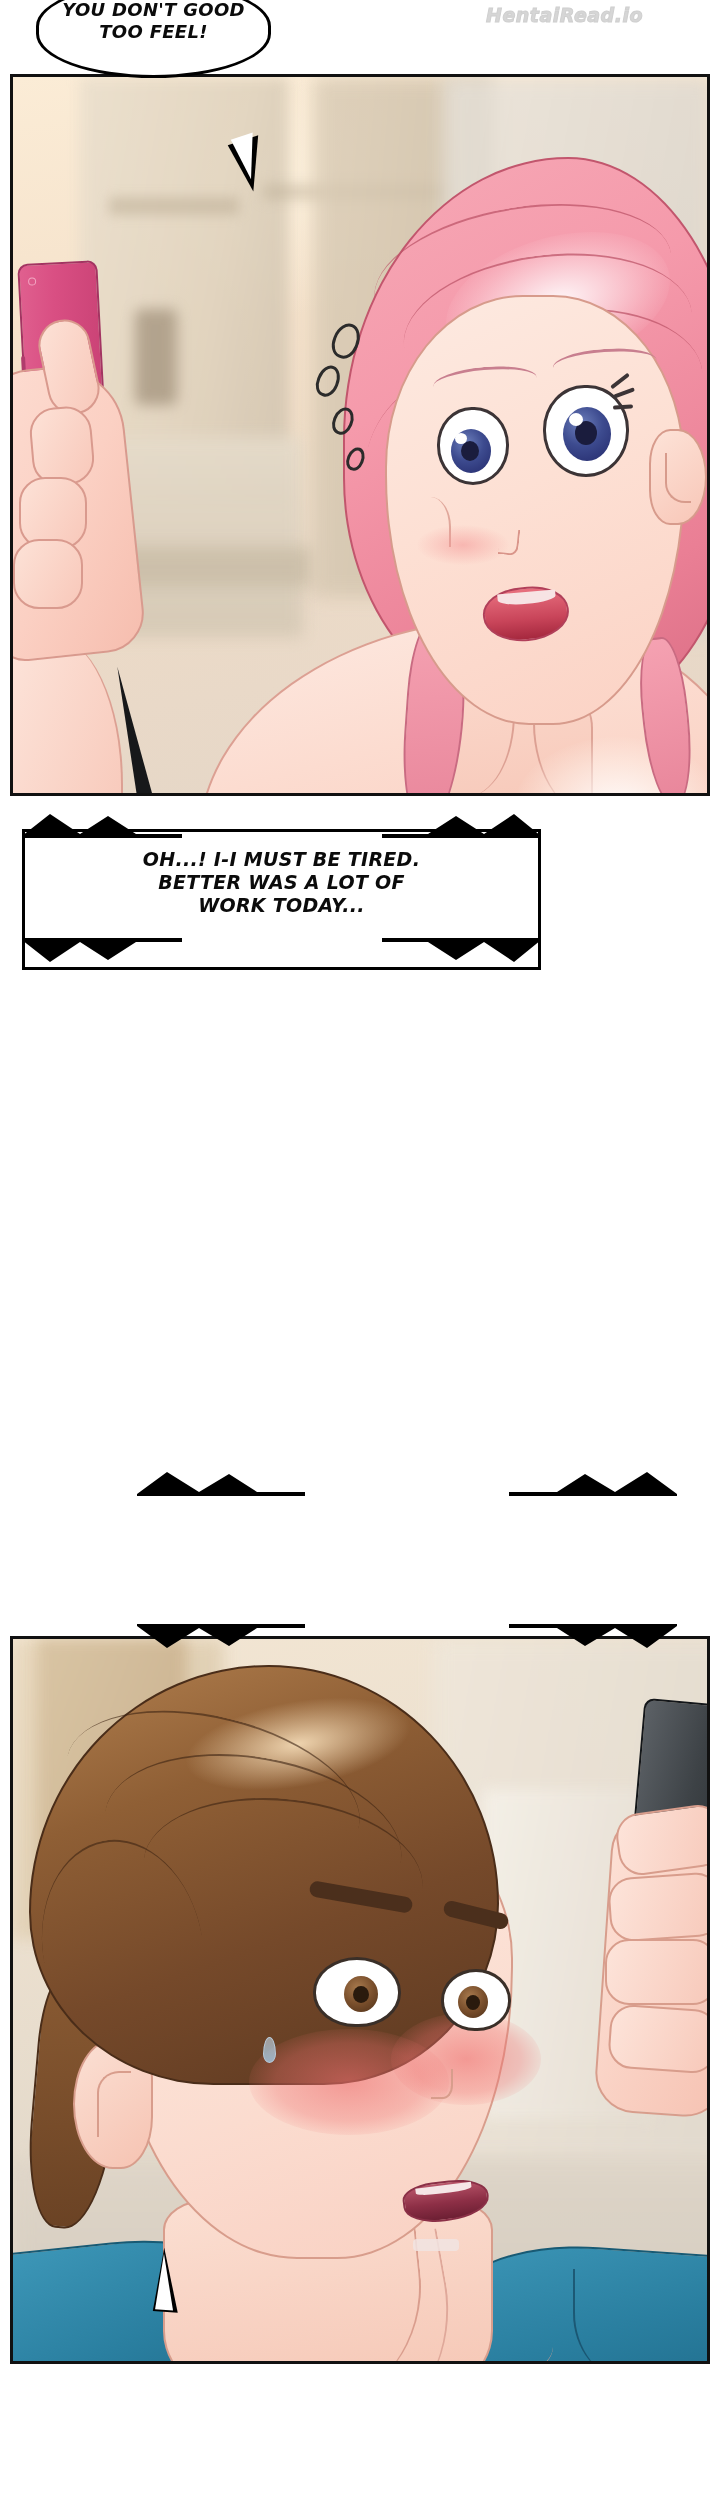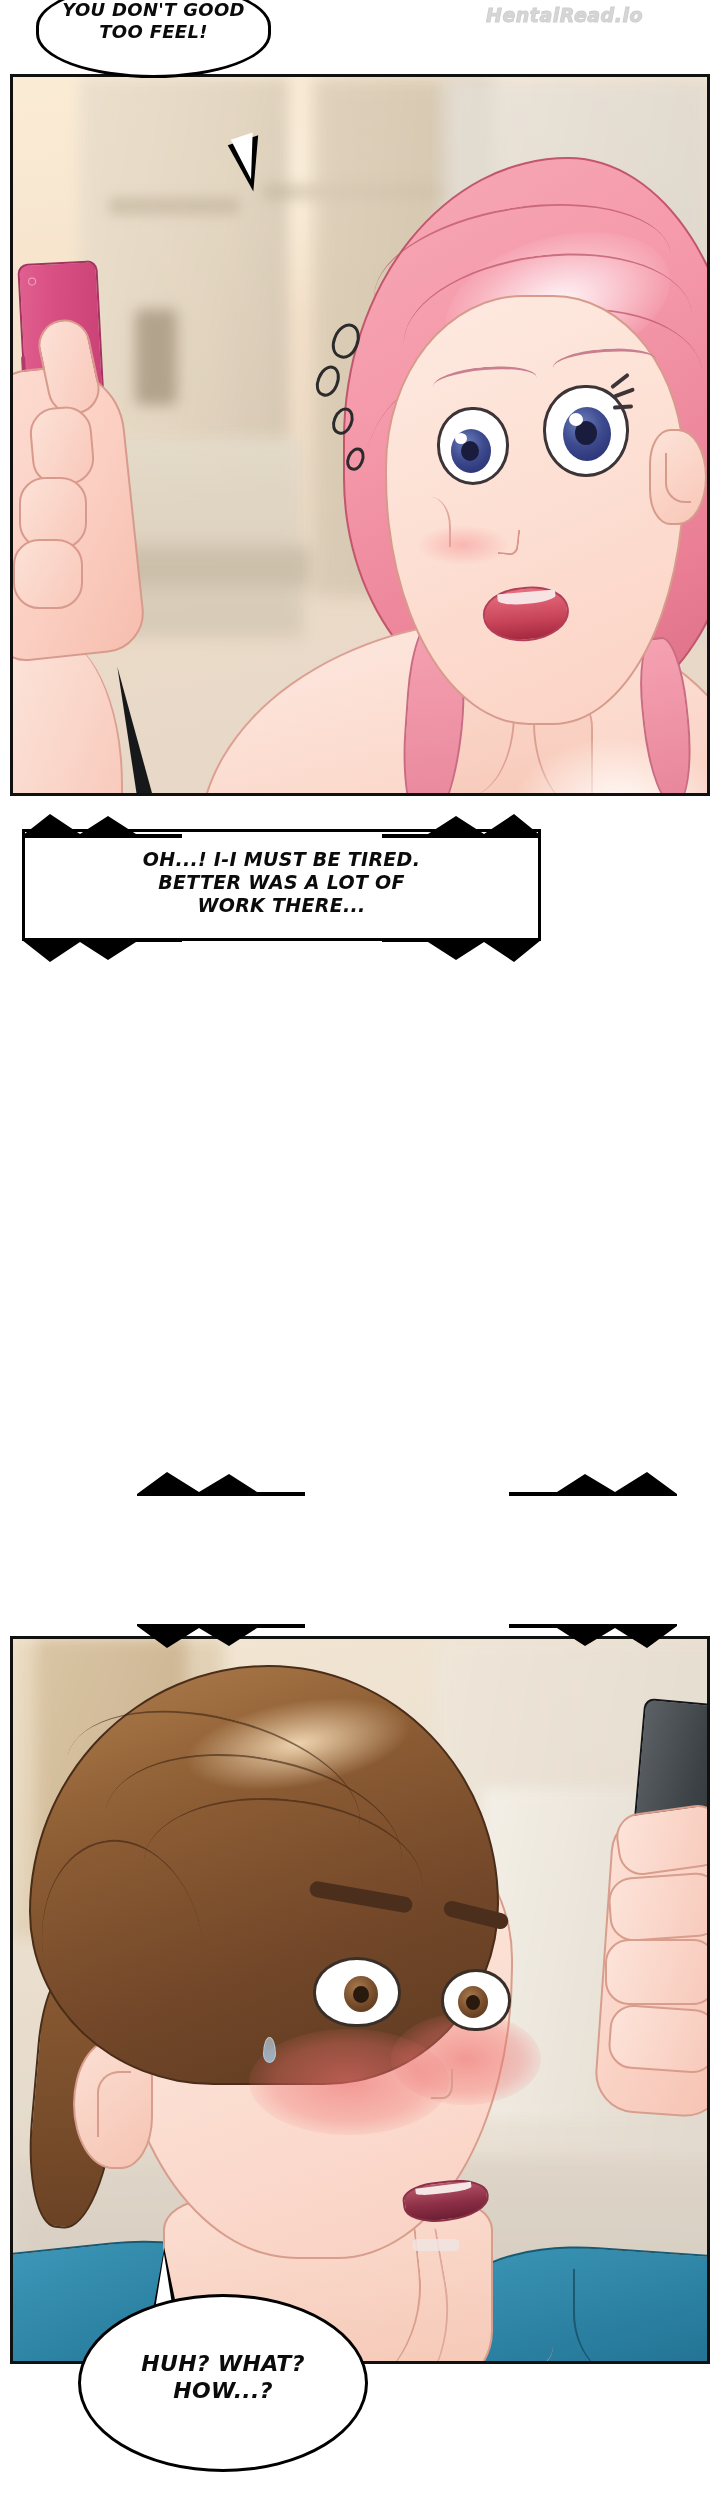--- a/index.html
+++ b/index.html
@@ -472,21 +472,21 @@
     border-left:7px solid transparent;
     border-right:16px solid transparent;
     border-top:44px solid #fff;
     transform:rotate(-18deg); z-index:5;
   }
 
   
   .jag{
     position:absolute; background:#fff; border:3px solid #000; z-index:6;
   }
-  #bubble2{ left:22px; top:829px; width:519px; height:112px; }
+  #bubble2{ left:22px; top:829px; width:519px; height:141px; }
   #bubble2 .bubble-text{ font-size:19px; padding-top:16px; }
   .zig{ position:absolute; z-index:7; }
   .zig svg{ display:block; }
 
   
   #bubble3{ left:137px; top:1487px; width:540px; height:140px; }
   #bubble3 .bubble-text{ font-size:21px; padding-top:34px; }
 
   
   #bubble4{
@@ -596,21 +596,21 @@
   <div class="zig" style="left:22px; top:812px; z-index:7;">
     <svg width="519" height="26" viewBox="0 0 519 26">
       <polygon points="0,24 28,2 58,22 86,4 114,22 160,22 160,26 0,26" fill="#000"></polygon>
       <polygon points="519,24 492,2 462,22 434,4 406,22 360,22 360,26 519,26" fill="#000"></polygon>
     </svg>
   </div>
   <div class="jag" id="bubble2">
     <div class="bubble-text">
       <span>OH...! I-I MUST BE TIRED.</span><br>
       <span>BETTER WAS A LOT OF</span><br>
-      <span>WORK THERE...</span>
+      <span>WORK TODAY...</span>
     </div>
   </div>
   <div class="zig" style="left:22px; top:938px; z-index:7;">
     <svg width="519" height="26" viewBox="0 0 519 26">
       <polygon points="0,2 28,24 58,4 86,22 114,4 160,4 160,0 0,0" fill="#000"></polygon>
       <polygon points="519,2 492,24 462,4 434,22 406,4 360,4 360,0 519,0" fill="#000"></polygon>
     </svg>
   </div>
 
   <div class="panel" id="panel2">
@@ -678,20 +678,14 @@
   </div>
   <div class="zig" style="left:137px; top:1624px; z-index:9;">
     <svg width="540" height="26" viewBox="0 0 540 26">
       <polygon points="0,2 30,24 62,4 92,22 120,4 168,4 168,0 0,0" fill="#000"></polygon>
       <polygon points="540,2 510,24 478,4 448,22 420,4 372,4 372,0 540,0" fill="#000"></polygon>
     </svg>
   </div>
 
   <div class="tail4"></div>
   <div class="tail4in"></div>
-  <div id="bubble4">
-    <div class="bubble-text">
-      <span>HUH? WHAT?</span><br>
-      <span>HOW...?</span>
-    </div>
-  </div>
 
 </div>
 
 </body></html>

